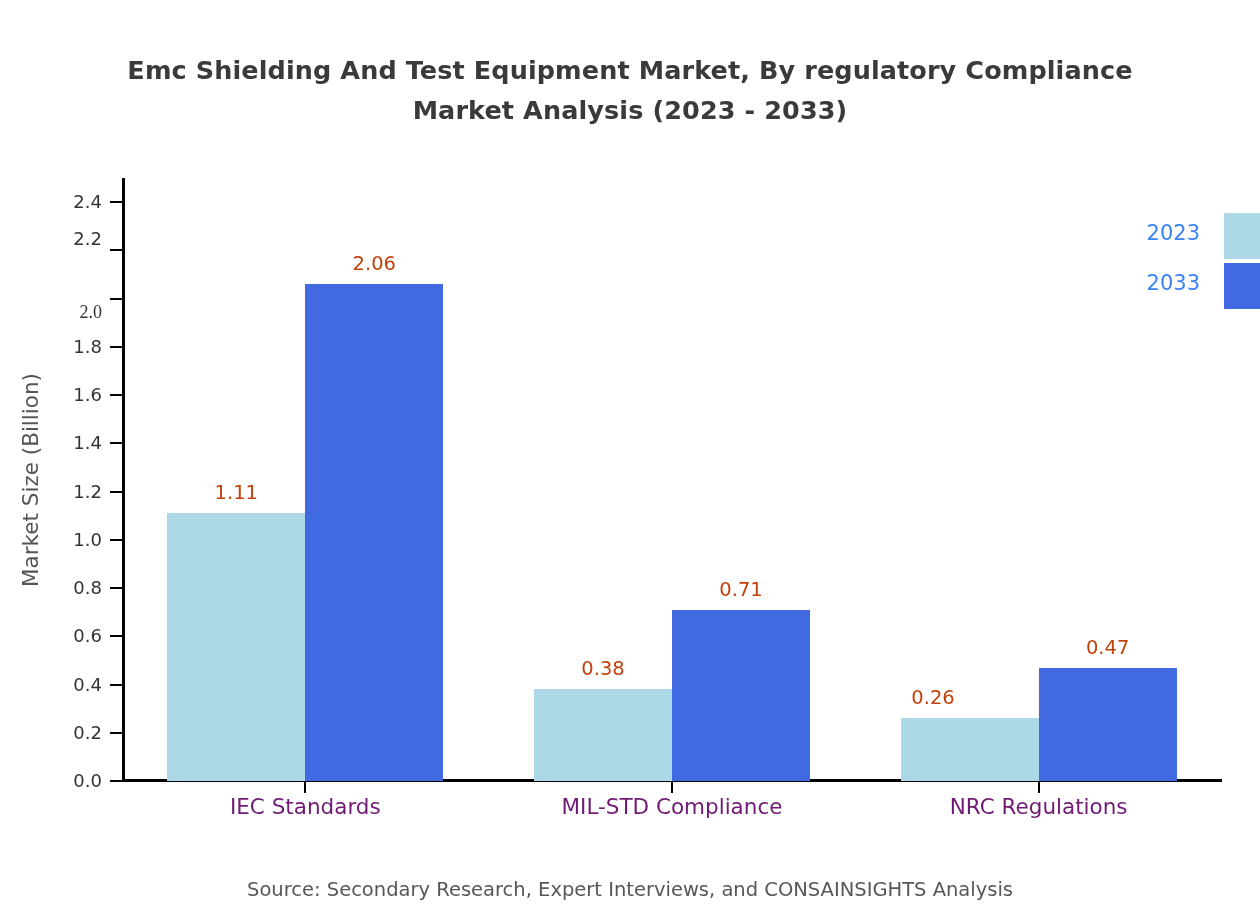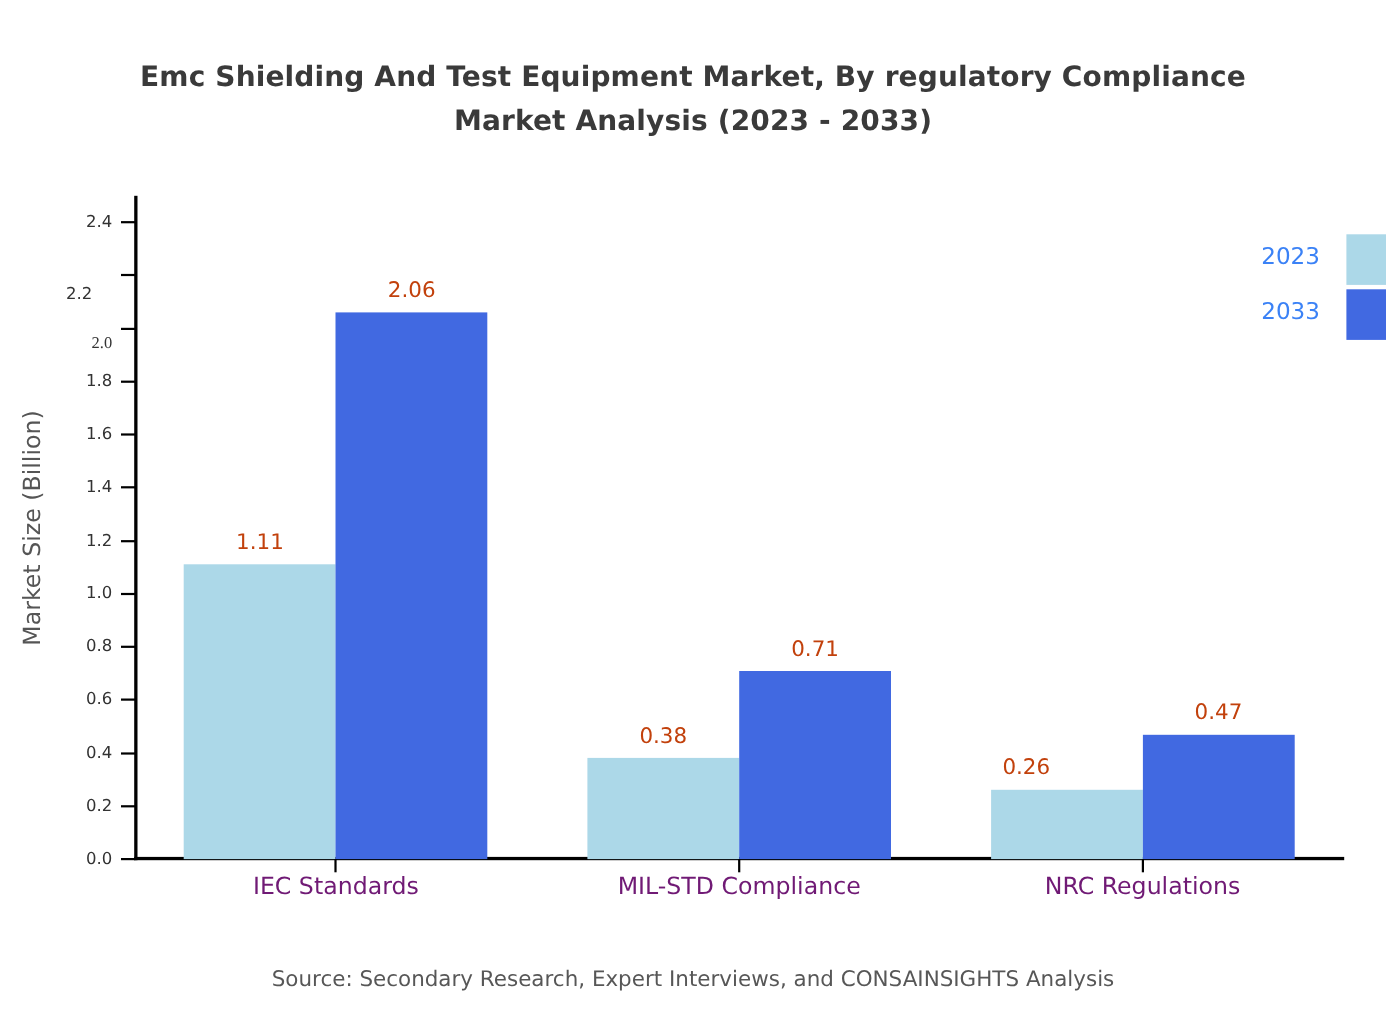--- a/index.html
+++ b/index.html
@@ -70,21 +70,21 @@
     left: 110px;
     width: 13px;
     height: 2px;
     background: #000000;
   }
   .ytick-label {
     position: absolute;
     right: 1158px; 
     width: 60px;
     text-align: right;
-    font-size: 15px;
+    font-size: 18px;
     color: #333333;
     line-height: 19px;
   }
 
   
   .xtick {
     position: absolute;
     top: 781px;
     width: 2px;
     height: 12px;
@@ -196,21 +196,21 @@
       <div class="ytick-label" style="left: 42px; right: auto; width: 60px; top: 481.56px;">1.2</div>
       <div class="ytick" style="top: 442.32px;"></div>
       <div class="ytick-label" style="left: 42px; right: auto; width: 60px; top: 433.32px;">1.4</div>
       <div class="ytick" style="top: 394.08px;"></div>
       <div class="ytick-label" style="left: 42px; right: auto; width: 60px; top: 385.08px;">1.6</div>
       <div class="ytick" style="top: 345.84px;"></div>
       <div class="ytick-label" style="left: 42px; right: auto; width: 60px; top: 336.84px;">1.8</div>
       <div class="ytick" style="top: 297.6px;"></div>
       <div class="ytick-label" style="left: 42px; right: auto; width: 60px; top: 303px; font-family: Liberation Serif, serif;">2.0</div>
       <div class="ytick" style="top: 249.36px;"></div>
-      <div class="ytick-label" style="left: 42px; right: auto; width: 60px; top: 258px; text-align: center;">2.2</div>
+      <div class="ytick-label" style="left: 42px; right: auto; width: 60px; top: 229px;">2.2</div>
       <div class="ytick" style="top: 201.12px;"></div>
       <div class="ytick-label" style="left: 42px; right: auto; width: 60px; top: 192.12px;">2.4</div>
     </div>
 
   <div class="plot-area" id="plot-area">
       <div class="bar" style="left: 45.3333px; width: 138px; height: 267.732px; background: rgb(172, 216, 232);"></div>
       <div class="bar-label" style="left: 45.3333px; width: 138px; top: 303.268px;">1.11</div>
       <div class="bar" style="left: 183.333px; width: 138px; height: 496.872px; background: rgb(65, 105, 225);"></div>
       <div class="bar-label" style="left: 183.333px; width: 138px; top: 74.128px;">2.06</div>
       <div class="bar" style="left: 412px; width: 138px; height: 91.656px; background: rgb(172, 216, 232);"></div>

